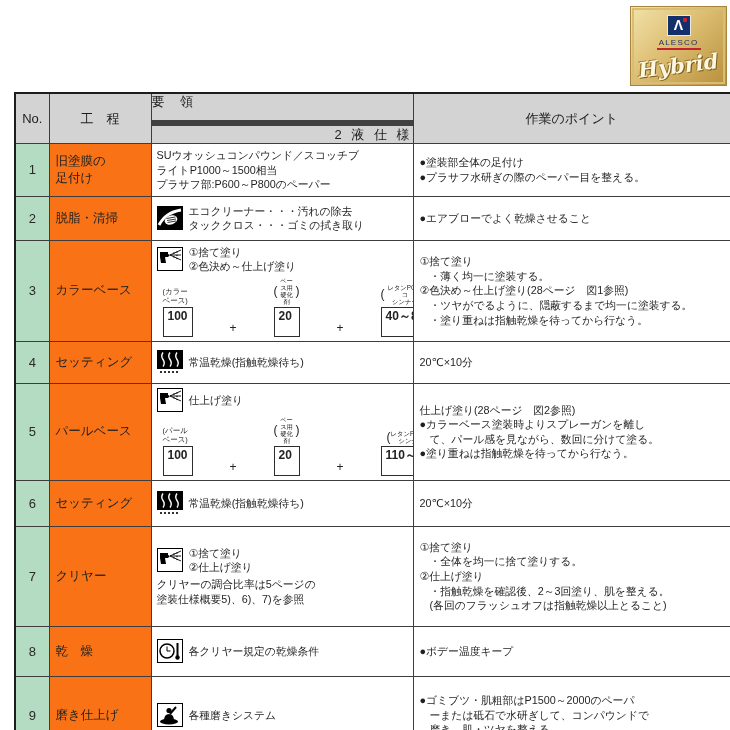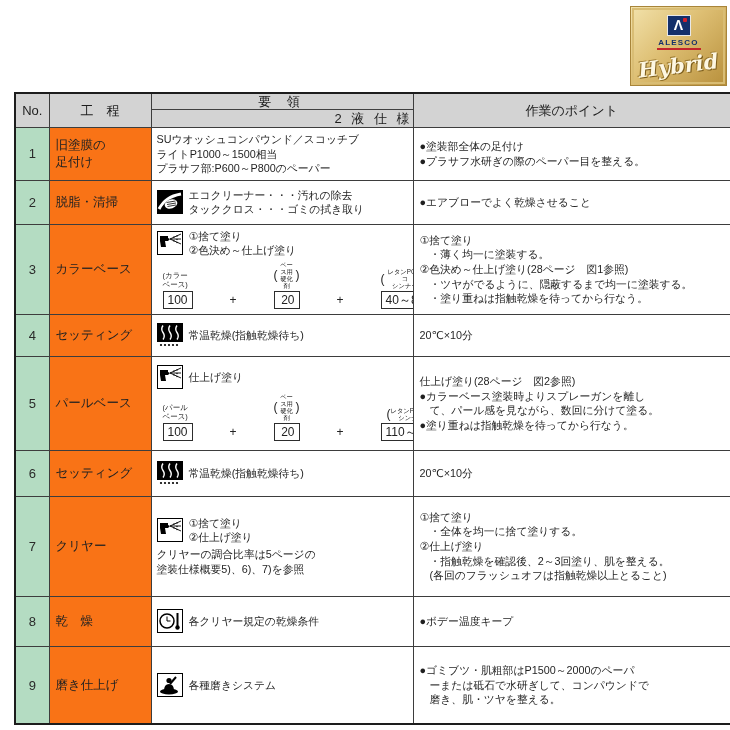--- a/index.html
+++ b/index.html
@@ -12,35 +12,35 @@
     color:#363636; letter-spacing:-1px; white-space:nowrap; }
   .logo { position:absolute; top:6px; right:3px; width:97px; height:80px;
     background:linear-gradient(135deg,#f2e2ab 0%,#ddbe72 45%,#b8903c 100%);
     border:1px solid #a8853a; outline:2px solid #d9bd74; outline-offset:-4px;
     display:flex; flex-direction:column; align-items:center; justify-content:center; }
   .logo-mark { position:relative; width:24px; height:21px; background:#14306b;
     border:1px solid #e8e8e8; color:#fff; font-weight:bold; font-size:14px;
     display:flex; align-items:center; justify-content:center; line-height:1; }
   .logo-mark .dot { position:absolute; top:2px; right:3px; width:4px; height:4px;
     background:#cf1f2e; border-radius:1px; }
-  .logo-brand { margin-top:2px; color:#14306b; font-size:8px; font-weight:bold;
+  .logo-brand { margin-top:2px; color:#14306b; font-size:8px; font-weight:normal;
     letter-spacing:1.2px; }
   .logo-underline { width:44px; height:2px; background:#c3242b; margin-top:1px; }
   .logo-product { margin-top:3px; font-family:"DejaVu Serif","Liberation Serif",serif;
     font-style:italic; font-weight:bold; font-size:21px; color:#fdf7e2;
     text-shadow:1px 1px 0 #7d5e1c, -1px -1px 0 #9a7930; transform:rotate(-7deg); }
 
   
   table { position:absolute; left:14px; top:92px; width:716px;
     border-collapse:collapse; table-layout:fixed; border:2px solid #1d1d1d; }
   th,td { border:1px solid #3d3d3d; overflow:hidden; }
   thead th { background:#d3d3d3; font-weight:normal; font-size:13px; color:#1d1d1d; }
   .hdr-split { padding:0; }
-  .hdr-top { height:16px; line-height:16px; border-bottom:1px solid #404040;
-    text-align:center; letter-spacing:6px; }
+  .hdr-top { height:32px; line-height:16px; border-bottom:6px solid #404040;
+    text-align:left; letter-spacing:6px; }
   .hdr-bot { height:17px; line-height:17px; text-align:right; letter-spacing:3px; }
   td.no { background:#b4dcc2; text-align:center; font-size:13px; color:#2a2a2a; }
   td.proc { background:#f97316; padding:2px 6px; font-size:12.5px; vertical-align:middle; }
   td.proc div { line-height:17px; white-space:nowrap; }
   td.yoryo { padding:4px 5px; vertical-align:middle; }
   td.points { padding:3px 6px; vertical-align:middle; }
   td.yoryo .line, td.points .line { font-size:10.8px; line-height:14.6px;
     white-space:nowrap; color:#1f1f1f; }
   .indent { padding-left:10px; }
   .icon-row { display:flex; align-items:center; gap:6px; }
@@ -49,23 +49,23 @@
   .note { margin-top:3px; }
 
   
   .mix { display:flex; align-items:flex-end; margin:4px 0 0 6px;gap:32px; }
   .mix-item { display:flex; flex-direction:column; align-items:center; }
   .mix-label { font-size:7.5px; color:#222; line-height:9px; }
   .paren-wrap { display:flex; align-items:center; }
   .paren { font-size:12px; font-weight:300; line-height:12px; }
   .stack { display:flex; flex-direction:column; text-align:center; font-size:6.3px;
     line-height:7px; }
-  .mix-box { border:1.5px solid #2d2d2d; min-width:26px; padding:0 4px; height:18px;
-    line-height:17px; font-size:12px; text-align:right; margin-top:2px;
-    white-space:nowrap; }
+  .mix-box { border:1.5px solid #2d2d2d; min-width:26px; padding:0 4px; height:30px;
+    line-height:17px; font-size:12px; text-align:left; margin-top:2px;
+    white-space:nowrap;font-weight:bold; }
   .plus { margin:0 5px 2px; font-size:12px; }
 </style>
 </head>
 <body>
 
 <div class="page">
 
 
   <div class="logo">
     <div class="logo-mark">

